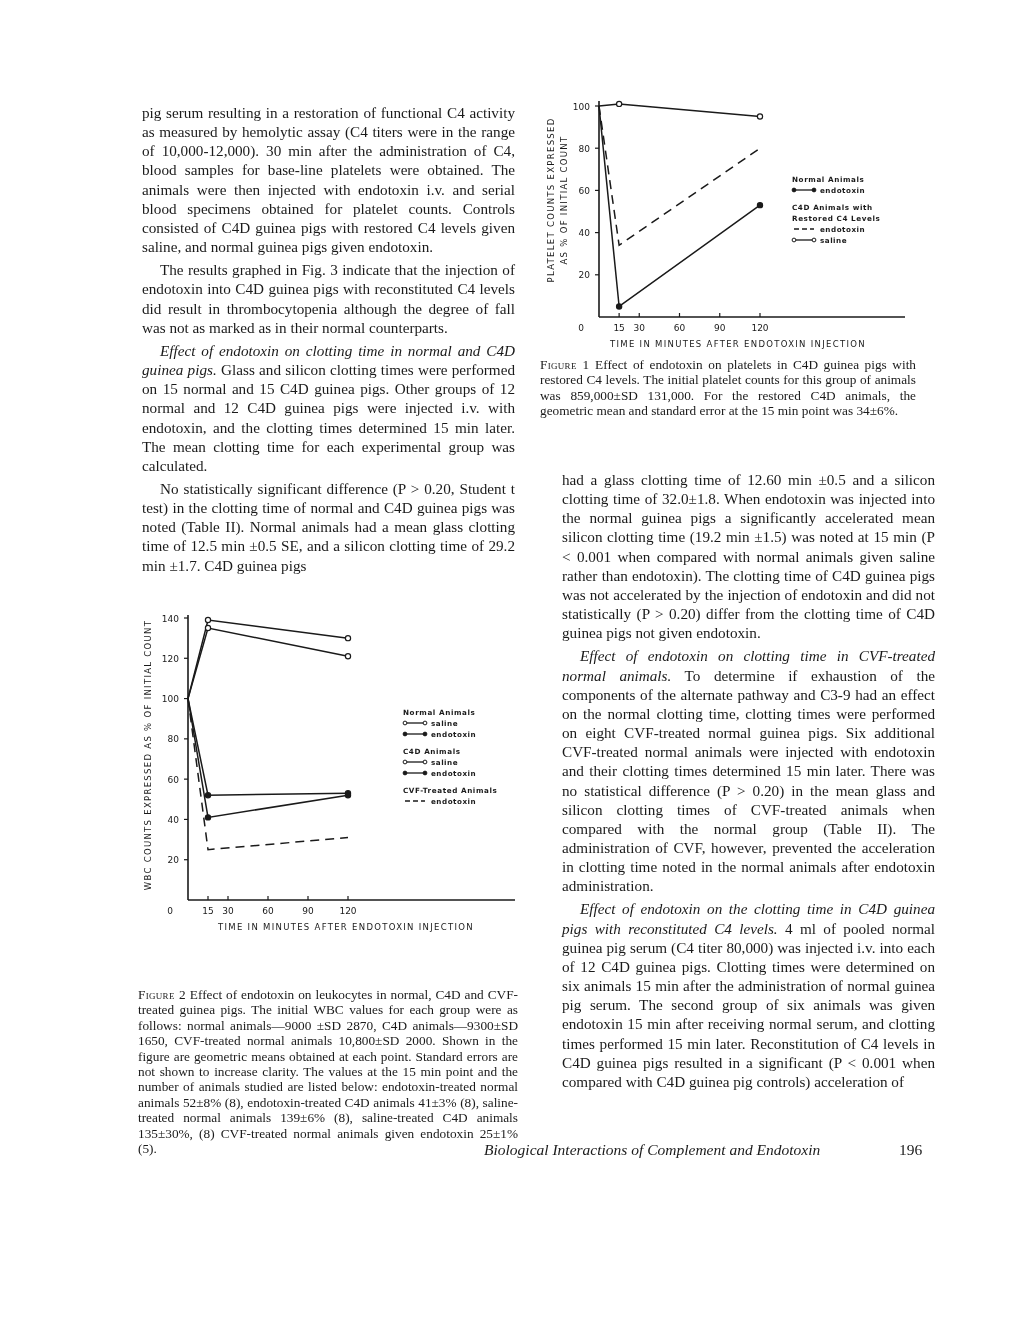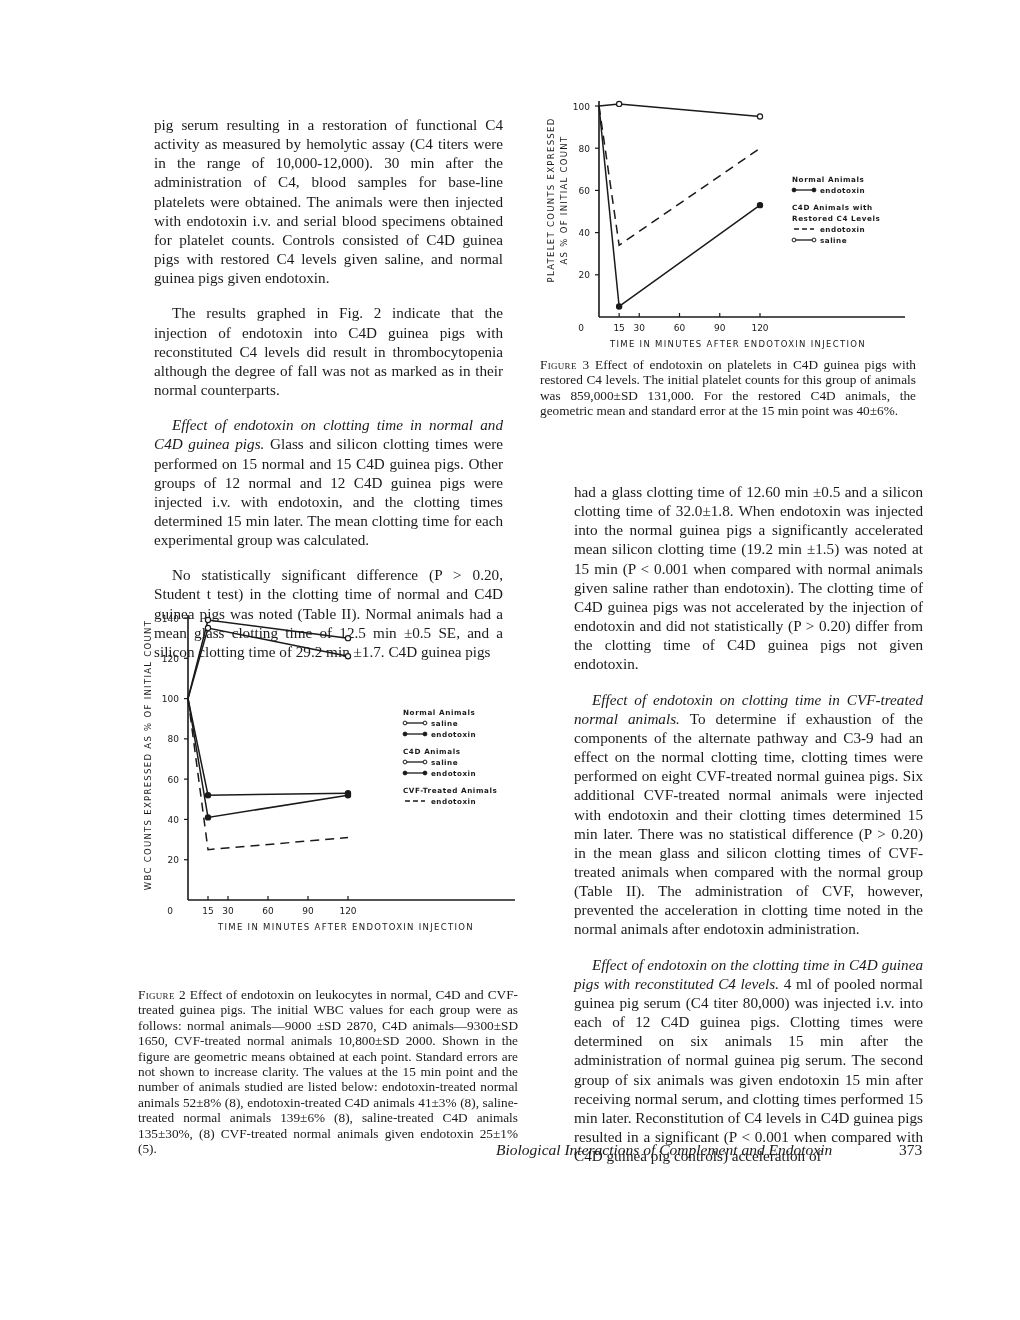--- a/index.html
+++ b/index.html
@@ -1,36 +1,36 @@
 <!DOCTYPE html>
 <html><head>
 <meta charset="utf-8">
 <style>
   html, body { margin: 0; padding: 0; background: #ffffff; }
   body { width: 1020px; height: 1320px; position: relative; overflow: hidden;
          font-family: "Liberation Serif", "DejaVu Serif", serif; color: #1a1a1a; }
   .col { position: absolute; font-size: 15.2px; line-height: 19.15px; text-align: justify; }
-  .col p { margin: 16px; }
+  .col p { margin: 4px; }
   .col p.indent { text-indent: 18px; }
   .col p.hang { text-indent: 0; }
   .ital { font-style: italic; }
   .caption { position: absolute; font-size: 13.3px; line-height: 15.4px; text-align: justify; }
   .caption .sc { font-variant: small-caps; letter-spacing: 0.3px; }
   .footer { position: absolute; top: 1141px; font-size: 15.5px; }
-  .footer .t { font-style: italic; position: absolute; left: 12px; white-space: nowrap; text-align: right; }
+  .footer .t { font-style: italic; position: absolute; left: 0; white-space: nowrap; text-align: right; }
   .footer .pg { position: absolute; white-space: nowrap; }
   svg { position: absolute; overflow: visible; }
   svg text { font-family: "DejaVu Sans", "Liberation Sans", sans-serif; fill: #1a1a1a; }
 </style>
 </head>
 <body>
 
 <div class="col" style="left:138px; top:99px; width:381px;">
   <p class="hang">pig serum resulting in a restoration of functional C4 activity as measured by hemolytic assay (C4 titers were in the range of 10,000-12,000). 30 min after the administration of C4, blood samples for base-line platelets were obtained. The animals were then injected with endotoxin i.v. and serial blood specimens obtained for platelet counts. Controls consisted of C4D guinea pigs with restored C4 levels given saline, and normal guinea pigs given endotoxin.</p>
-  <p class="indent">The results graphed in Fig. 2 indicate that the injection of endotoxin into C4D guinea pigs with reconstituted C4 levels did result in thrombocytopenia although the degree of fall was not as marked as in their normal counterparts.</p>
+  <p class="indent">The results graphed in Fig. 3 indicate that the injection of endotoxin into C4D guinea pigs with reconstituted C4 levels did result in thrombocytopenia although the degree of fall was not as marked as in their normal counterparts.</p>
   <p class="indent"><span class="ital">Effect of endotoxin on clotting time in normal and C4D guinea pigs.</span><span> Glass and silicon clotting times were performed on 15 normal and 15 C4D guinea pigs. Other groups of 12 normal and 12 C4D guinea pigs were injected i.v. with endotoxin, and the clotting times determined 15 min later. The mean clotting time for each experimental group was calculated.</span></p>
   <p class="indent">No statistically significant difference (P &gt; 0.20, Student t test) in the clotting time of normal and C4D guinea pigs was noted (Table II). Normal animals had a mean glass clotting time of 12.5 min ±0.5 SE, and a silicon clotting time of 29.2 min ±1.7. C4D guinea pigs</p>
 </div>
 
 <svg id="fig3" width="380" height="260" style="left:540px; top:95px;">
     <line x1="59" y1="222" x2="365" y2="222" stroke="#1a1a1a" stroke-width="1.6"></line>
     <line x1="59" y1="222" x2="59" y2="6" stroke="#1a1a1a" stroke-width="1.6"></line>
     <line x1="55" y1="179.8" x2="59" y2="179.8" stroke="#1a1a1a" stroke-width="1.2"></line>
     <text x="50" y="183.3" font-size="9" text-anchor="end" letter-spacing="0" font-weight="normal">20</text>
     <line x1="55" y1="137.6" x2="59" y2="137.6" stroke="#1a1a1a" stroke-width="1.2"></line>
@@ -70,21 +70,21 @@
     <text x="252" y="115" font-size="7.2" text-anchor="start" letter-spacing="0.6" font-weight="bold">C4D Animals with</text>
     <text x="252" y="126" font-size="7.2" text-anchor="start" letter-spacing="0.6" font-weight="bold">Restored C4 Levels</text>
     <line x1="254" y1="134" x2="274" y2="134" stroke="#1a1a1a" stroke-width="1.3" stroke-dasharray="5,3"></line>
     <text x="280" y="137" font-size="7.2" text-anchor="start" letter-spacing="0.5" font-weight="bold">endotoxin</text>
     <line x1="254" y1="145" x2="274" y2="145" stroke="#1a1a1a" stroke-width="1.3" stroke-dasharray="none"></line>
     <circle cx="254" cy="145" r="1.9" fill="#ffffff" stroke="#1a1a1a" stroke-width="1"></circle>
     <circle cx="274" cy="145" r="1.9" fill="#ffffff" stroke="#1a1a1a" stroke-width="1"></circle>
     <text x="280" y="148" font-size="7.2" text-anchor="start" letter-spacing="0.5" font-weight="bold">saline</text>
   </svg>
 <div class="caption" style="left:540px; top:357px; width:376px;">
-  <span class="sc">Figure 3</span><span>  Effect of endotoxin on platelets in C4D guinea pigs with restored C4 levels. The initial platelet counts for this group of animals was 859,000±SD 131,000. For the restored C4D animals, the geometric mean and standard error at the 15 min point was 40±6%.</span>
+  <span class="sc">Figure 1</span><span>  Effect of endotoxin on platelets in C4D guinea pigs with restored C4 levels. The initial platelet counts for this group of animals was 859,000±SD 131,000. For the restored C4D animals, the geometric mean and standard error at the 15 min point was 34±6%.</span>
 </div>
 
 <div class="col" style="left:558px; top:466px; width:381px;">
   <p class="hang">had a glass clotting time of 12.60 min ±0.5 and a silicon clotting time of 32.0±1.8. When endotoxin was injected into the normal guinea pigs a significantly accelerated mean silicon clotting time (19.2 min ±1.5) was noted at 15 min (P &lt; 0.001 when compared with normal animals given saline rather than endotoxin). The clotting time of C4D guinea pigs was not accelerated by the injection of endotoxin and did not statistically (P &gt; 0.20) differ from the clotting time of C4D guinea pigs not given endotoxin.</p>
   <p class="indent"><span class="ital">Effect of endotoxin on clotting time in CVF-treated normal animals.</span><span> To determine if exhaustion of the components of the alternate pathway and C3-9 had an effect on the normal clotting time, clotting times were performed on eight CVF-treated normal guinea pigs. Six additional CVF-treated normal animals were injected with endotoxin and their clotting times determined 15 min later. There was no statistical difference (P &gt; 0.20) in the mean glass and silicon clotting times of CVF-treated animals when compared with the normal group (Table II). The administration of CVF, however, prevented the acceleration in clotting time noted in the normal animals after endotoxin administration.</span></p>
   <p class="indent"><span class="ital">Effect of endotoxin on the clotting time in C4D guinea pigs with reconstituted C4 levels.</span><span> 4 ml of pooled normal guinea pig serum (C4 titer 80,000) was injected i.v. into each of 12 C4D guinea pigs. Clotting times were determined on six animals 15 min after the administration of normal guinea pig serum. The second group of six animals was given endotoxin 15 min after receiving normal serum, and clotting times performed 15 min later. Reconstitution of C4 levels in C4D guinea pigs resulted in a significant (P &lt; 0.001 when compared with C4D guinea pig controls) acceleration of</span></p>
 </div>
 
 <svg id="fig2" width="400" height="330" style="left:130px; top:605px;">
     <line x1="58" y1="295" x2="385" y2="295" stroke="#1a1a1a" stroke-width="1.6"></line>
@@ -150,14 +150,14 @@
     <text x="273" y="188" font-size="7.2" text-anchor="start" letter-spacing="0.6" font-weight="bold">CVF-Treated Animals</text>
     <line x1="275" y1="196" x2="295" y2="196" stroke="#1a1a1a" stroke-width="1.3" stroke-dasharray="5,3"></line>
     <text x="301" y="199" font-size="7.2" text-anchor="start" letter-spacing="0.5" font-weight="bold">endotoxin</text>
   </svg>
 <div class="caption" style="left:138px; top:987px; width:380px;">
   <span class="sc">Figure 2</span><span>  Effect of endotoxin on leukocytes in normal, C4D and CVF-treated guinea pigs. The initial WBC values for each group were as follows: normal animals—9000 ±SD 2870, C4D animals—9300±SD 1650, CVF-treated normal animals 10,800±SD 2000. Shown in the figure are geometric means obtained at each point. Standard errors are not shown to increase clarity. The values at the 15 min point and the number of animals studied are listed below: endotoxin-treated normal animals 52±8% (8), endotoxin-treated C4D animals 41±3% (8), saline-treated normal animals 139±6% (8), saline-treated C4D animals 135±30%, (8) CVF-treated normal animals given endotoxin 25±1% (5).</span>
 </div>
 
 <div class="footer" style="left:484px; width:450px;">
   <span class="t">Biological Interactions of Complement and Endotoxin</span>
-  <span class="pg" style="left:415px;">373</span>
+  <span class="pg" style="left:415px;">196</span>
 </div>
 
 </body></html>

